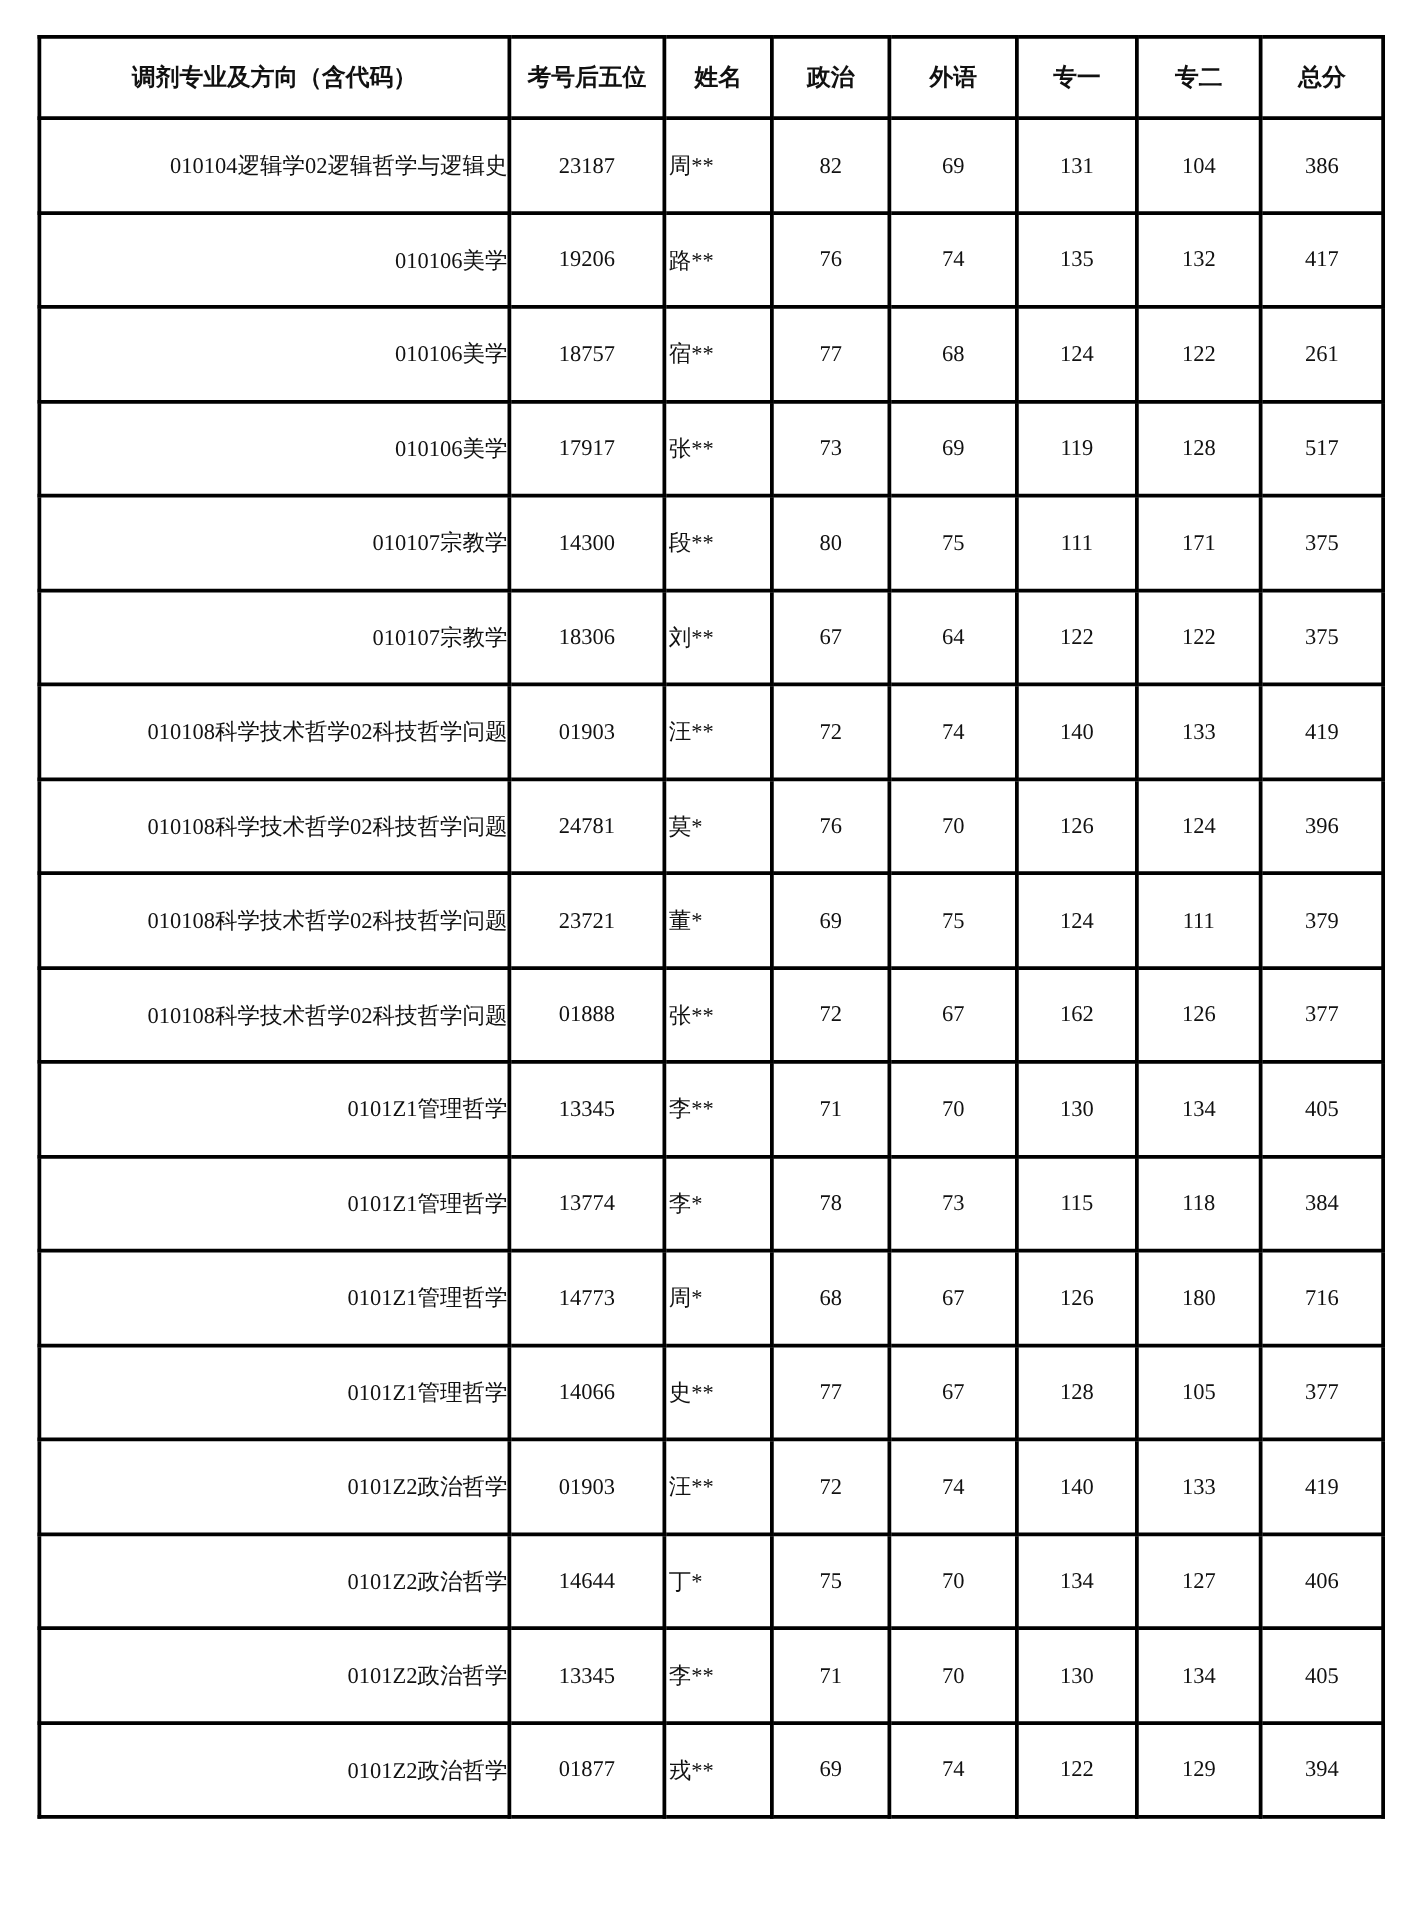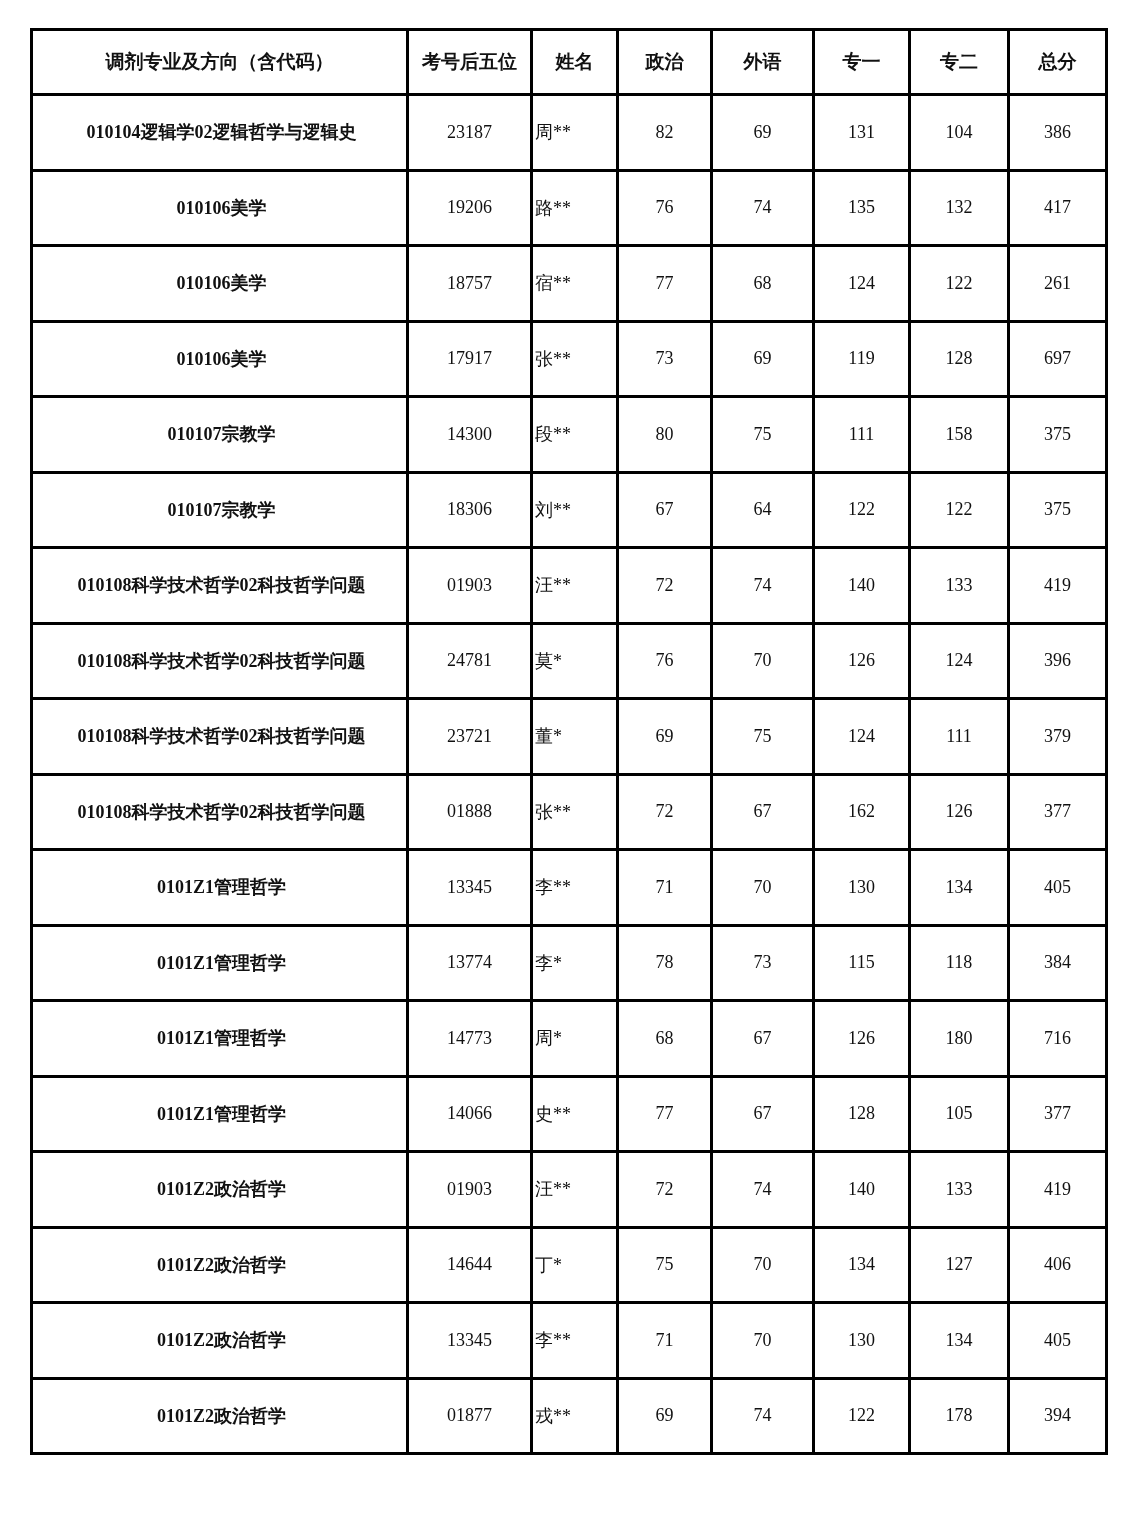--- a/index.html
+++ b/index.html
@@ -42,23 +42,22 @@
   table.score-table td {
     height: 75.5px;
     font-size: 18px;
     font-weight: normal;
     text-align: center;
     vertical-align: middle;
     padding: 0;
   }
   
   table.score-table td.col-major {
-    text-align: center;
+    text-align: right;
     padding-left: 4px;
-    font-weight: bold;
   }
   table.score-table td.col-name {
     text-align: left;
     padding-left: 2px;
   }
 </style>
 </head>
 <body>
 
 <div class="page">
@@ -117,30 +116,30 @@
           <td>261</td>
         </tr>
         <tr>
           <td class="col-major">010106美学</td>
           <td>17917</td>
           <td class="col-name">张**</td>
           <td>73</td>
           <td>69</td>
           <td>119</td>
           <td>128</td>
-          <td>697</td>
+          <td>517</td>
         </tr>
         <tr>
           <td class="col-major">010107宗教学</td>
           <td>14300</td>
           <td class="col-name">段**</td>
           <td>80</td>
           <td>75</td>
           <td>111</td>
-          <td>158</td>
+          <td>171</td>
           <td>375</td>
         </tr>
         <tr>
           <td class="col-major">010107宗教学</td>
           <td>18306</td>
           <td class="col-name">刘**</td>
           <td>67</td>
           <td>64</td>
           <td>122</td>
           <td>122</td>
@@ -256,18 +255,18 @@
           <td>134</td>
           <td>405</td>
         </tr>
         <tr>
           <td class="col-major">0101Z2政治哲学</td>
           <td>01877</td>
           <td class="col-name">戎**</td>
           <td>69</td>
           <td>74</td>
           <td>122</td>
-          <td>178</td>
+          <td>129</td>
           <td>394</td>
         </tr>
       </tbody>
   </table>
 </div>
 
 </body></html>

